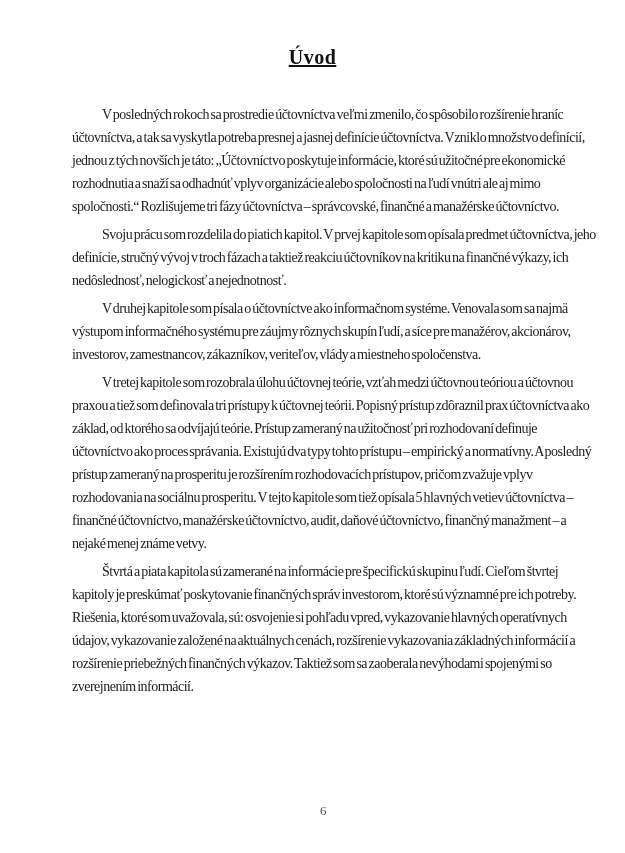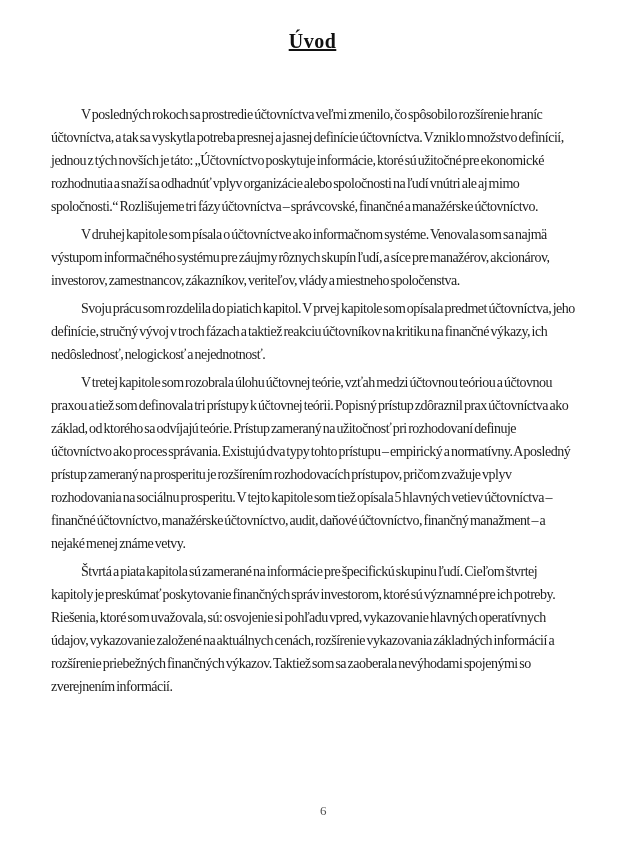--- a/index.html
+++ b/index.html
@@ -10,33 +10,33 @@
   .page {
     position: relative;
     width: 625px;
     height: 853px;
     background: #ffffff;
     font-family: "Liberation Serif", serif;
     color: #1c1c1c;
     overflow: hidden;
   }
   .doc-title {
-    margin: 0;
+    margin: 16px;
     padding-top: 30px;
     text-align: center;
     font-size: 20px;
     font-weight: bold;
     text-decoration: underline;
     letter-spacing: 0.5px;
     color: #111;
   }
   .content {
     position: absolute;
     top: 103px;
-    left: 51px;
+    left: 72px;
     width: 525px;
   }
   .content p {
     margin: 0 0 5px 0;
     text-indent: 30px;
     font-size: 14px;
     line-height: 23px;
     letter-spacing: -0.5px;
     word-spacing: -1.5px;
     text-align: left;
@@ -51,21 +51,21 @@
 </style>
 </head>
 <body>
 
 <div class="page">
 
   <h1 class="doc-title">Úvod</h1>
 
   <div class="content">
     <p>V posledných rokoch sa prostredie účtovníctva veľmi zmenilo, čo spôsobilo rozšírenie hraníc účtovníctva, a tak sa vyskytla potreba presnej a jasnej definície účtovníctva. Vzniklo množstvo definícií, jednou z tých novších je táto: „Účtovníctvo poskytuje informácie, ktoré sú užitočné pre ekonomické rozhodnutia a snaží sa odhadnúť vplyv organizácie alebo spoločnosti na ľudí vnútri ale aj mimo spoločnosti.“ Rozlišujeme tri fázy účtovníctva – správcovské, finančné a manažérske účtovníctvo.</p>
+    <p>Svoju prácu som rozdelila do piatich kapitol. V prvej kapitole som opísala predmet účtovníctva, jeho definície, stručný vývoj v troch fázach a taktiež reakciu účtovníkov na kritiku na finančné výkazy, ich nedôslednosť, nelogickosť a nejednotnosť.</p>
     <p>V druhej kapitole som písala o účtovníctve ako informačnom systéme. Venovala som sa najmä výstupom informačného systému pre záujmy rôznych skupín ľudí, a síce pre manažérov, akcionárov, investorov, zamestnancov, zákazníkov, veriteľov, vlády a miestneho spoločenstva.</p>
-    <p>Svoju prácu som rozdelila do piatich kapitol. V prvej kapitole som opísala predmet účtovníctva, jeho definície, stručný vývoj v troch fázach a taktiež reakciu účtovníkov na kritiku na finančné výkazy, ich nedôslednosť, nelogickosť a nejednotnosť.</p>
     <p>V tretej kapitole som rozobrala úlohu účtovnej teórie, vzťah medzi účtovnou teóriou a účtovnou praxou a tiež som definovala tri prístupy k účtovnej teórii. Popisný prístup zdôraznil prax účtovníctva ako základ, od ktorého sa odvíjajú teórie. Prístup zameraný na užitočnosť pri rozhodovaní definuje účtovníctvo ako proces správania. Existujú dva typy tohto prístupu – empirický a normatívny. A posledný prístup zameraný na prosperitu je rozšírením rozhodovacích prístupov, pričom zvažuje vplyv rozhodovania na sociálnu prosperitu. V tejto kapitole som tiež opísala 5 hlavných vetiev účtovníctva – finančné účtovníctvo, manažérske účtovníctvo, audit, daňové účtovníctvo, finančný manažment – a nejaké menej známe vetvy.</p>
     <p>Štvrtá a piata kapitola sú zamerané na informácie pre špecifickú skupinu ľudí. Cieľom štvrtej kapitoly je preskúmať poskytovanie finančných správ investorom, ktoré sú významné pre ich potreby. Riešenia, ktoré som uvažovala, sú: osvojenie si pohľadu vpred, vykazovanie hlavných operatívnych údajov, vykazovanie založené na aktuálnych cenách, rozšírenie vykazovania základných informácií a rozšírenie priebežných finančných výkazov. Taktiež som sa zaoberala nevýhodami spojenými so zverejnením informácií.</p>
   </div>
 
   <div class="page-number">6</div>
 
 </div>
 
 </body></html>

